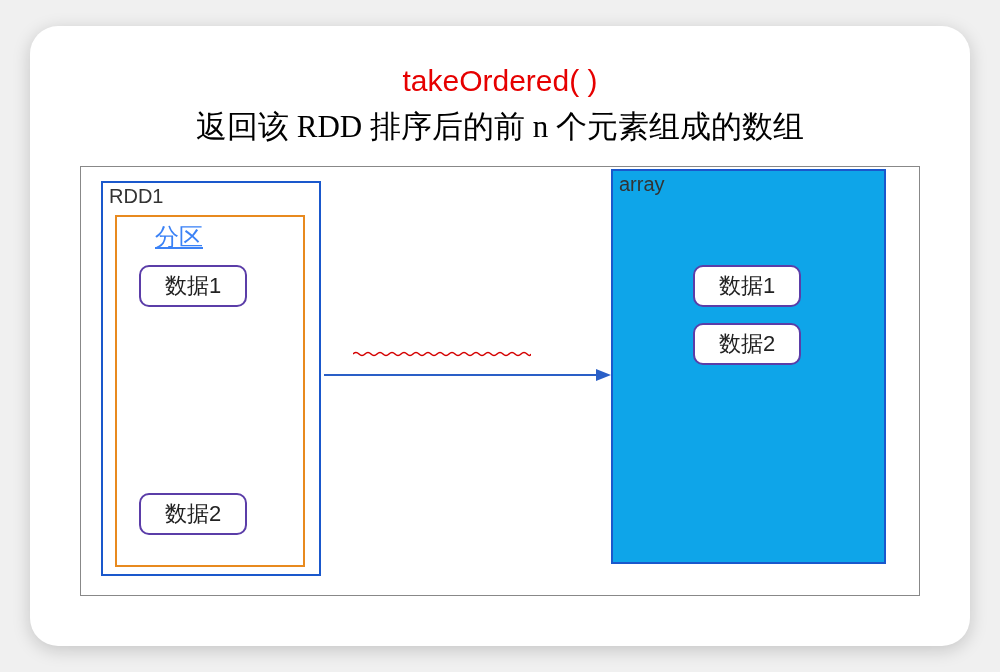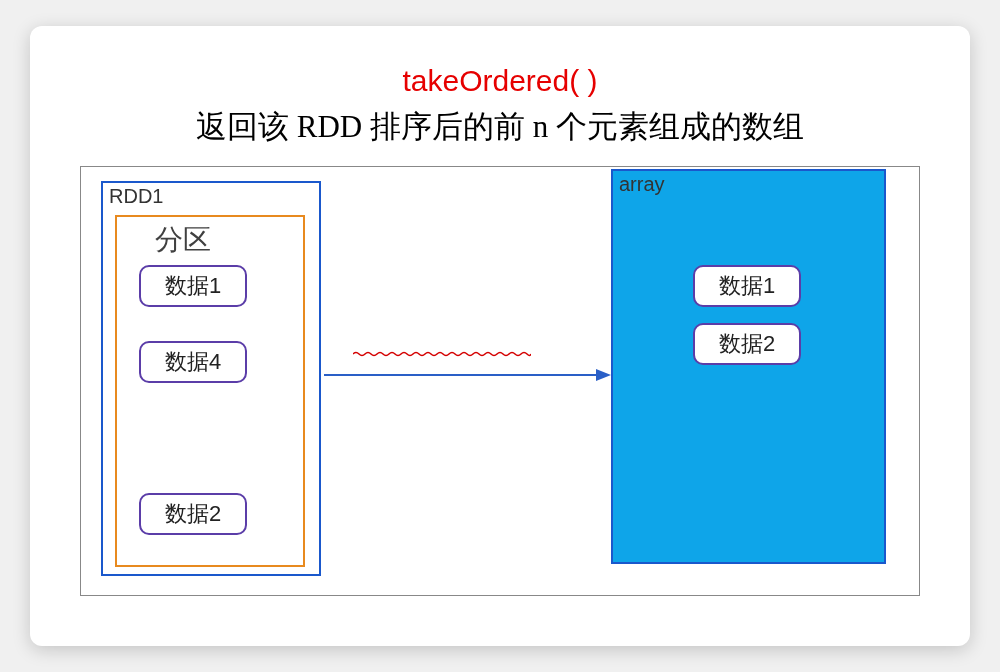--- a/index.html
+++ b/index.html
@@ -13,21 +13,21 @@
       display: flex;
       justify-content: center;
       align-items: center;
       width: 1000px;
       height: 672px;
     }
     .card {
       width: 940px;
       height: 620px;
       background: #fff;
-      border-radius: 12px;
+      border-radius: 28px;
       box-shadow: 0 4px 18px rgba(0,0,0,0.18);
       padding: 30px 40px 30px 40px;
       position: relative;
     }
     .title {
       font-size: 30px;
       color: #e60000;
       text-align: center;
       margin-top: 8px;
       margin-bottom: 8px;
@@ -71,22 +71,23 @@
       top: 32px;
       width: 190px;
       height: 352px;
       border: 2.5px solid #e88a1f;
       background: #fff;
     }
     .partition-label {
       position: absolute;
       left: 38px;
       top: 4px;
-      font-size: 28px;
-      color: #404040;
+      font-size: 24px;
+      color: #3b82f6;
+      text-decoration: underline;
     }
     .data-item {
       position: absolute;
       left: 22px;
       width: 108px;
       height: 42px;
       border: 2.5px solid #5b3da8;
       border-radius: 10px;
       background: #fff;
       font-size: 22px;
@@ -158,21 +159,20 @@
 
   <div class="diagram">
 
     <div class="rdd-box">
       <div class="rdd-label">RDD1</div>
 
       <div class="partition-box">
         <div class="partition-label">分区</div>
 
         <div class="data-item" style="top:48px">数据1</div>
-        <div class="data-item" style="top:124px">数据4</div>
         <div class="data-item" style="top:276px">数据2</div>
       </div>
     </div>
 
 
     <svg class="underline" viewBox="0 0 178 6">
       <path d="M0 3 Q 3 0 6 3 T 12 3 T 18 3 T 24 3 T 30 3 T 36 3 T 42 3 T 48 3 T 54 3 T 60 3 T 66 3 T 72 3 T 78 3 T 84 3 T 90 3 T 96 3 T 102 3 T 108 3 T 114 3 T 120 3 T 126 3 T 132 3 T 138 3 T 144 3 T 150 3 T 156 3 T 162 3 T 168 3 T 174 3 T 178 3" stroke="#d40000" stroke-width="1.5" fill="none"></path>
     </svg>
 
     <svg class="arrow" viewBox="0 0 287 20">

